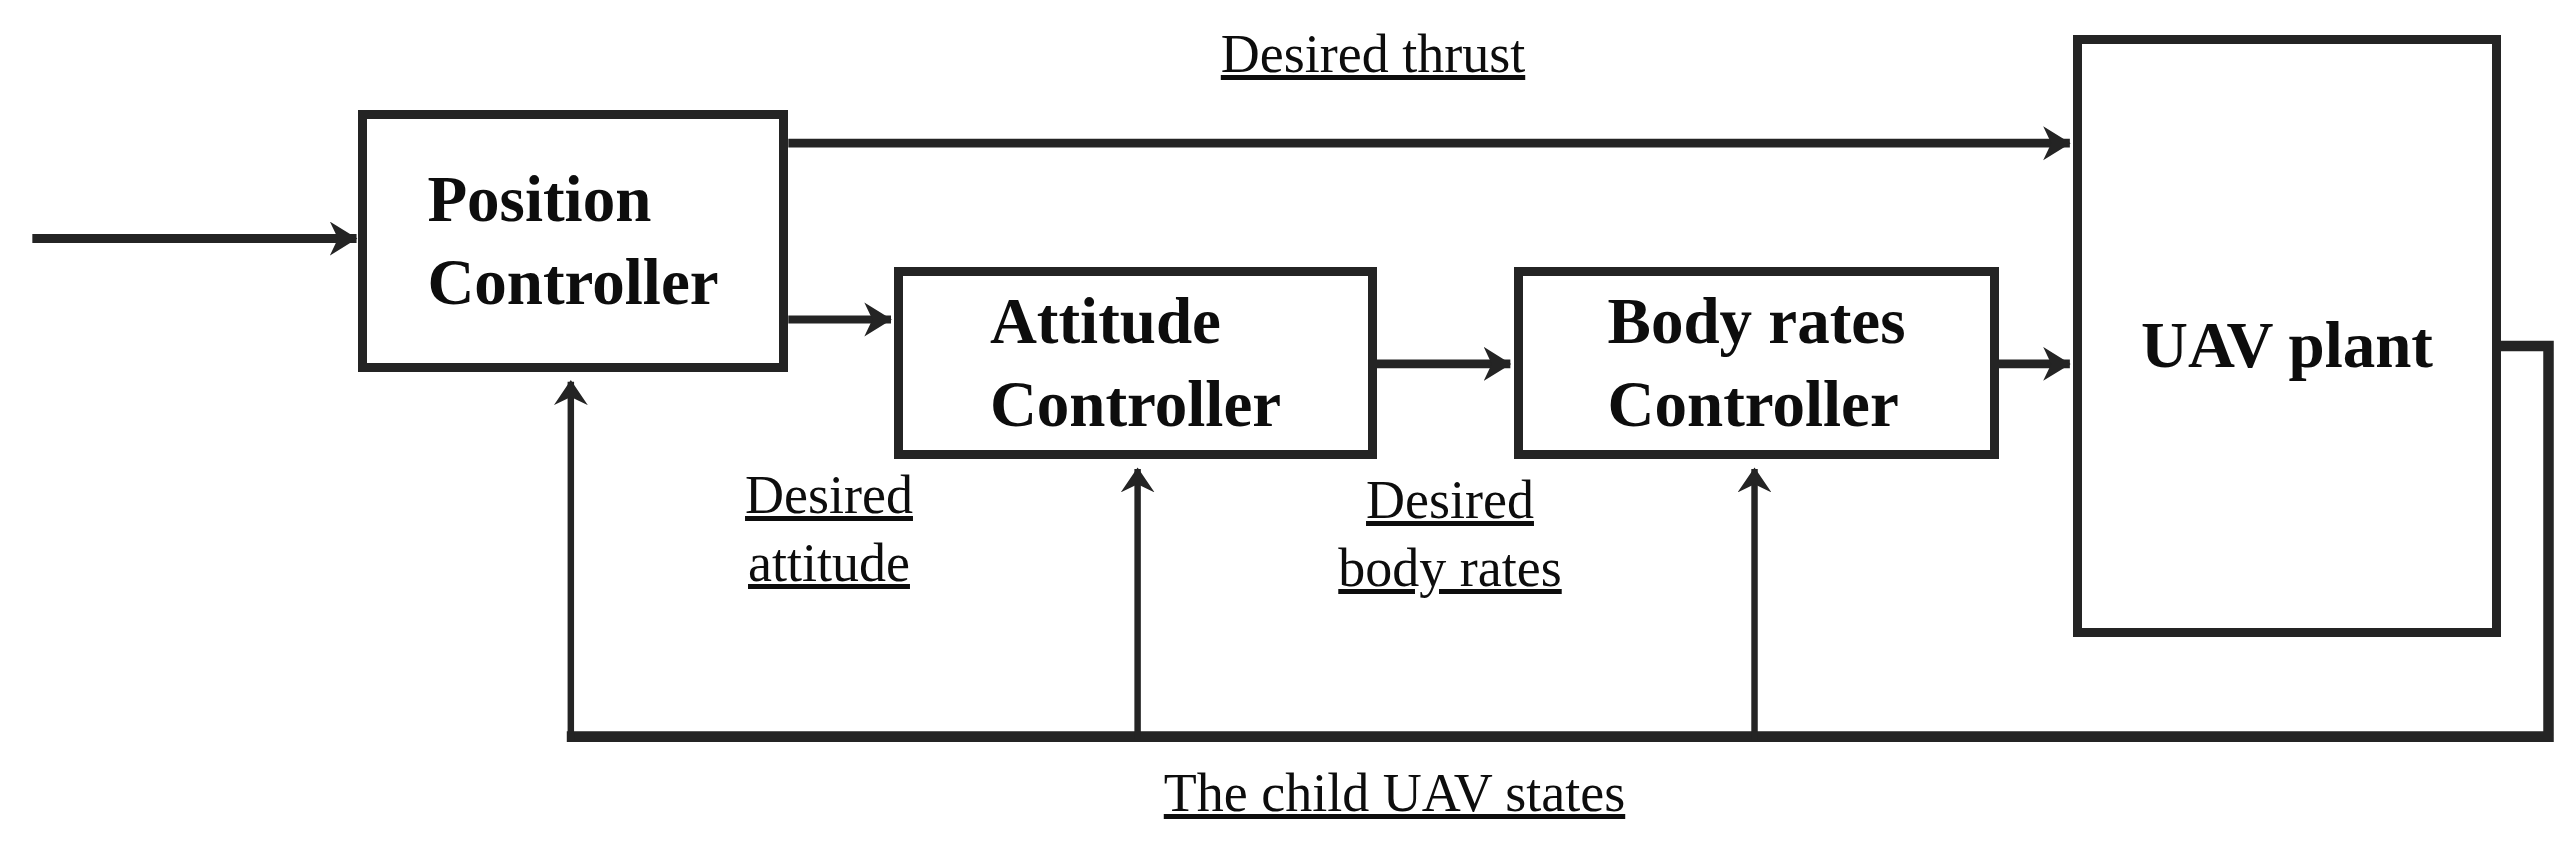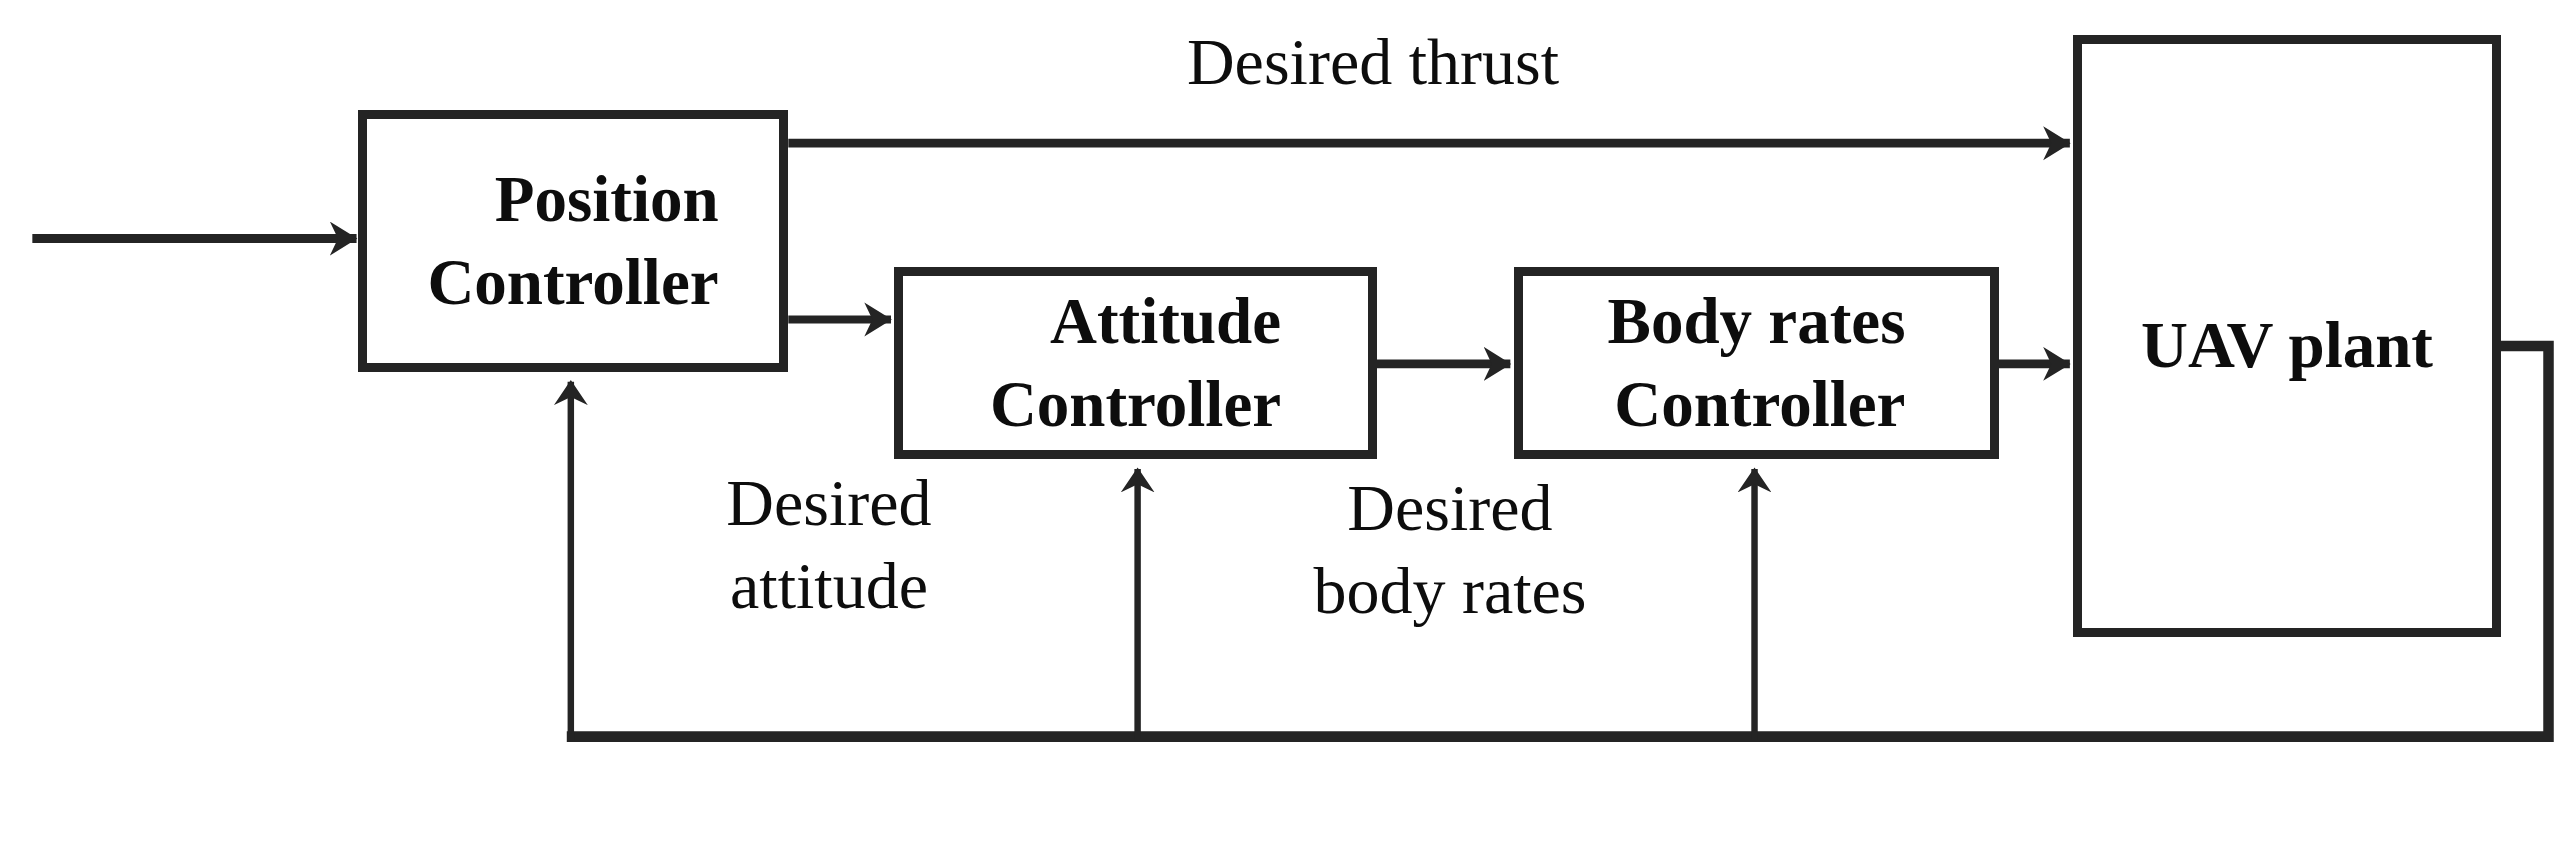--- a/index.html
+++ b/index.html
@@ -28,38 +28,39 @@
     color: var(--line);
   }
   .box {
     position: absolute;
     box-sizing: border-box;
     border: 9px solid var(--line);
     background: var(--bg);
     display: flex;
     align-items: center;
     justify-content: center;
-    text-align: right;
+    text-align: left;
     font-weight: bold;
     font-size: 65px;
     line-height: 1.27;
     white-space: pre-line;
     color: var(--text);
   }
   .box--position  { left: 358px;  top: 110px; width: 430px; height: 262px; }
   .box--attitude  { left: 894px; top: 267px; width: 483px; height: 192px; }
   .box--bodyrates { left: 1514px; top: 267px; width: 485px; height: 192px; }
   .box--uav       { left: 2073px; top: 35px;  width: 428px; height: 602px; padding-top: 18px; }
   .elabel {
     position: absolute;
     text-align: center;
-    font-size: 66px;
+    font-size: 54px;
     line-height: 1.25;
     white-space: pre-line;
     color: var(--text);
+    text-decoration: underline;
   }
   .elabel--ref    { left: 24px;   top: 156px; width: 323px; }
   .elabel--thrust { left: 1171px; top: 21px;  width: 404px; }
   .elabel--att    { left: 686px;  top: 462px; width: 286px; }
   .elabel--brates { left: 1284px; top: 467px; width: 332px; }
   .elabel--states { left: 1067px; top: 760px; width: 655px; }
 </style>
 </head>
 <body>
 
@@ -98,15 +99,16 @@
 Controller</div>
   <div class="box box--bodyrates">Body rates
 Controller</div>
   <div class="box box--uav">UAV plant</div>
 
   <div class="elabel elabel--thrust">Desired thrust</div>
   <div class="elabel elabel--att">Desired
 attitude</div>
   <div class="elabel elabel--brates">Desired
 body rates</div>
+  <div class="elabel elabel--states">The child UAV states</div>
 
 </div>
 
 
 </body></html>

